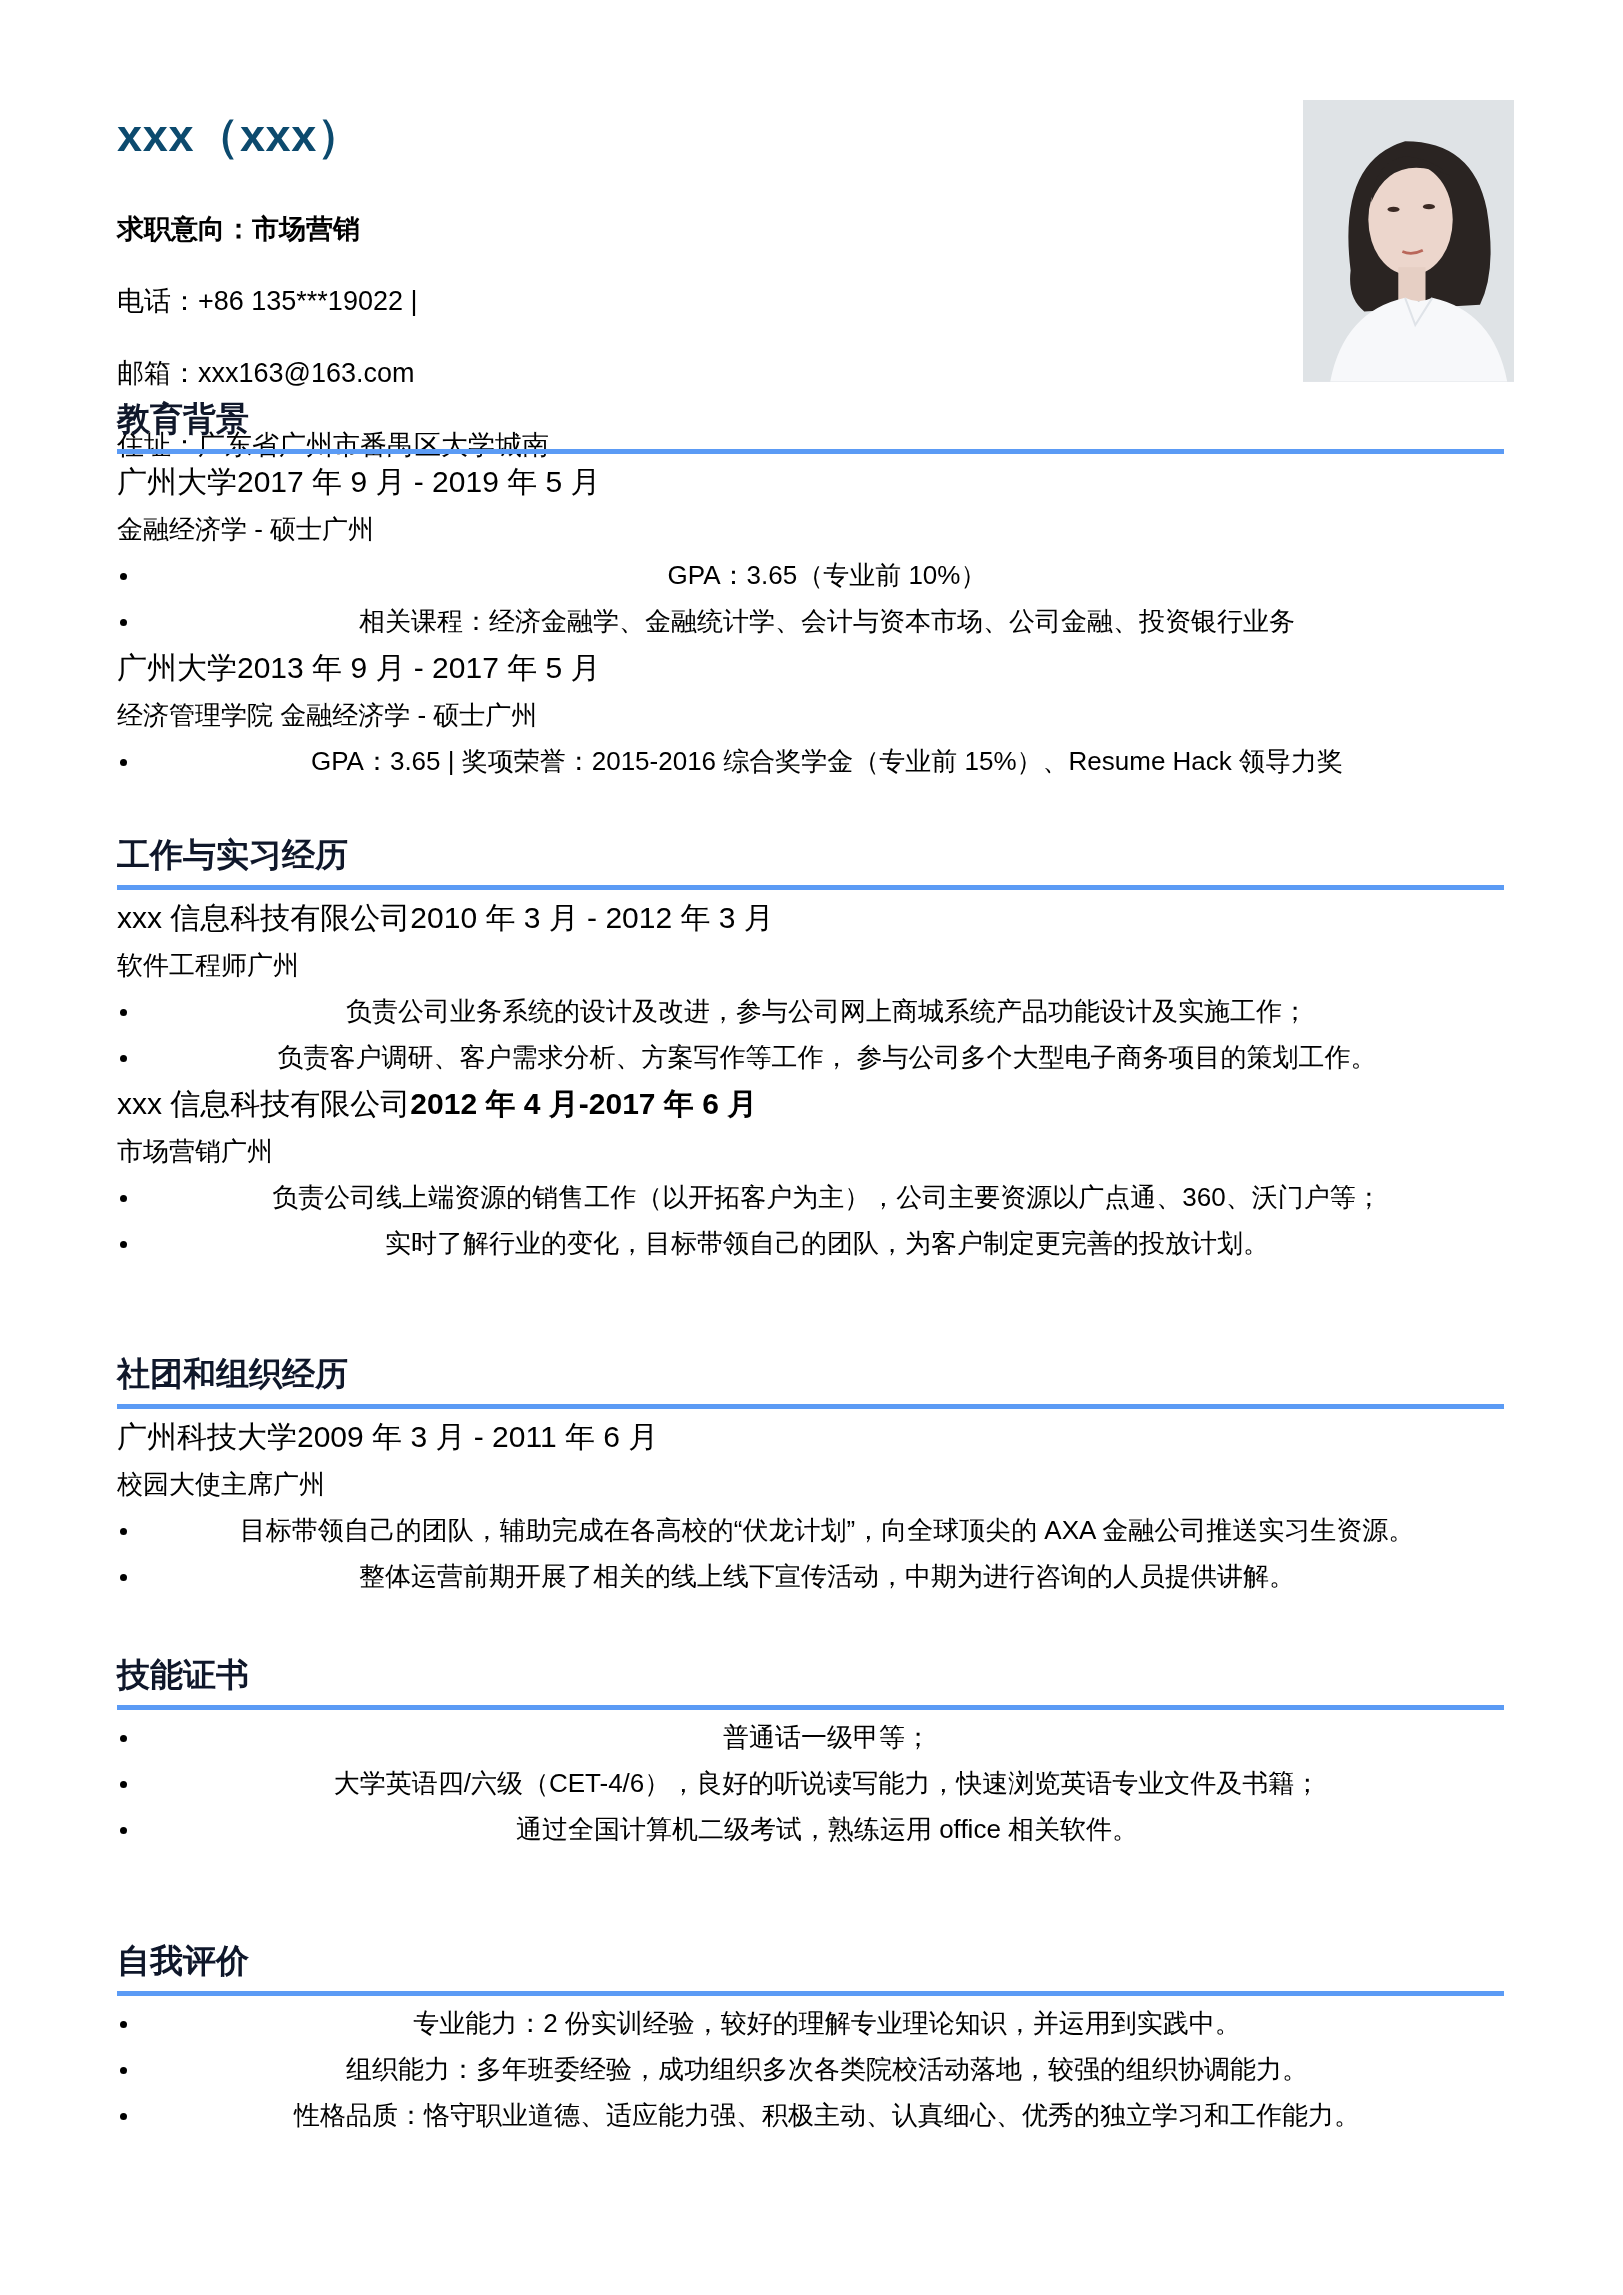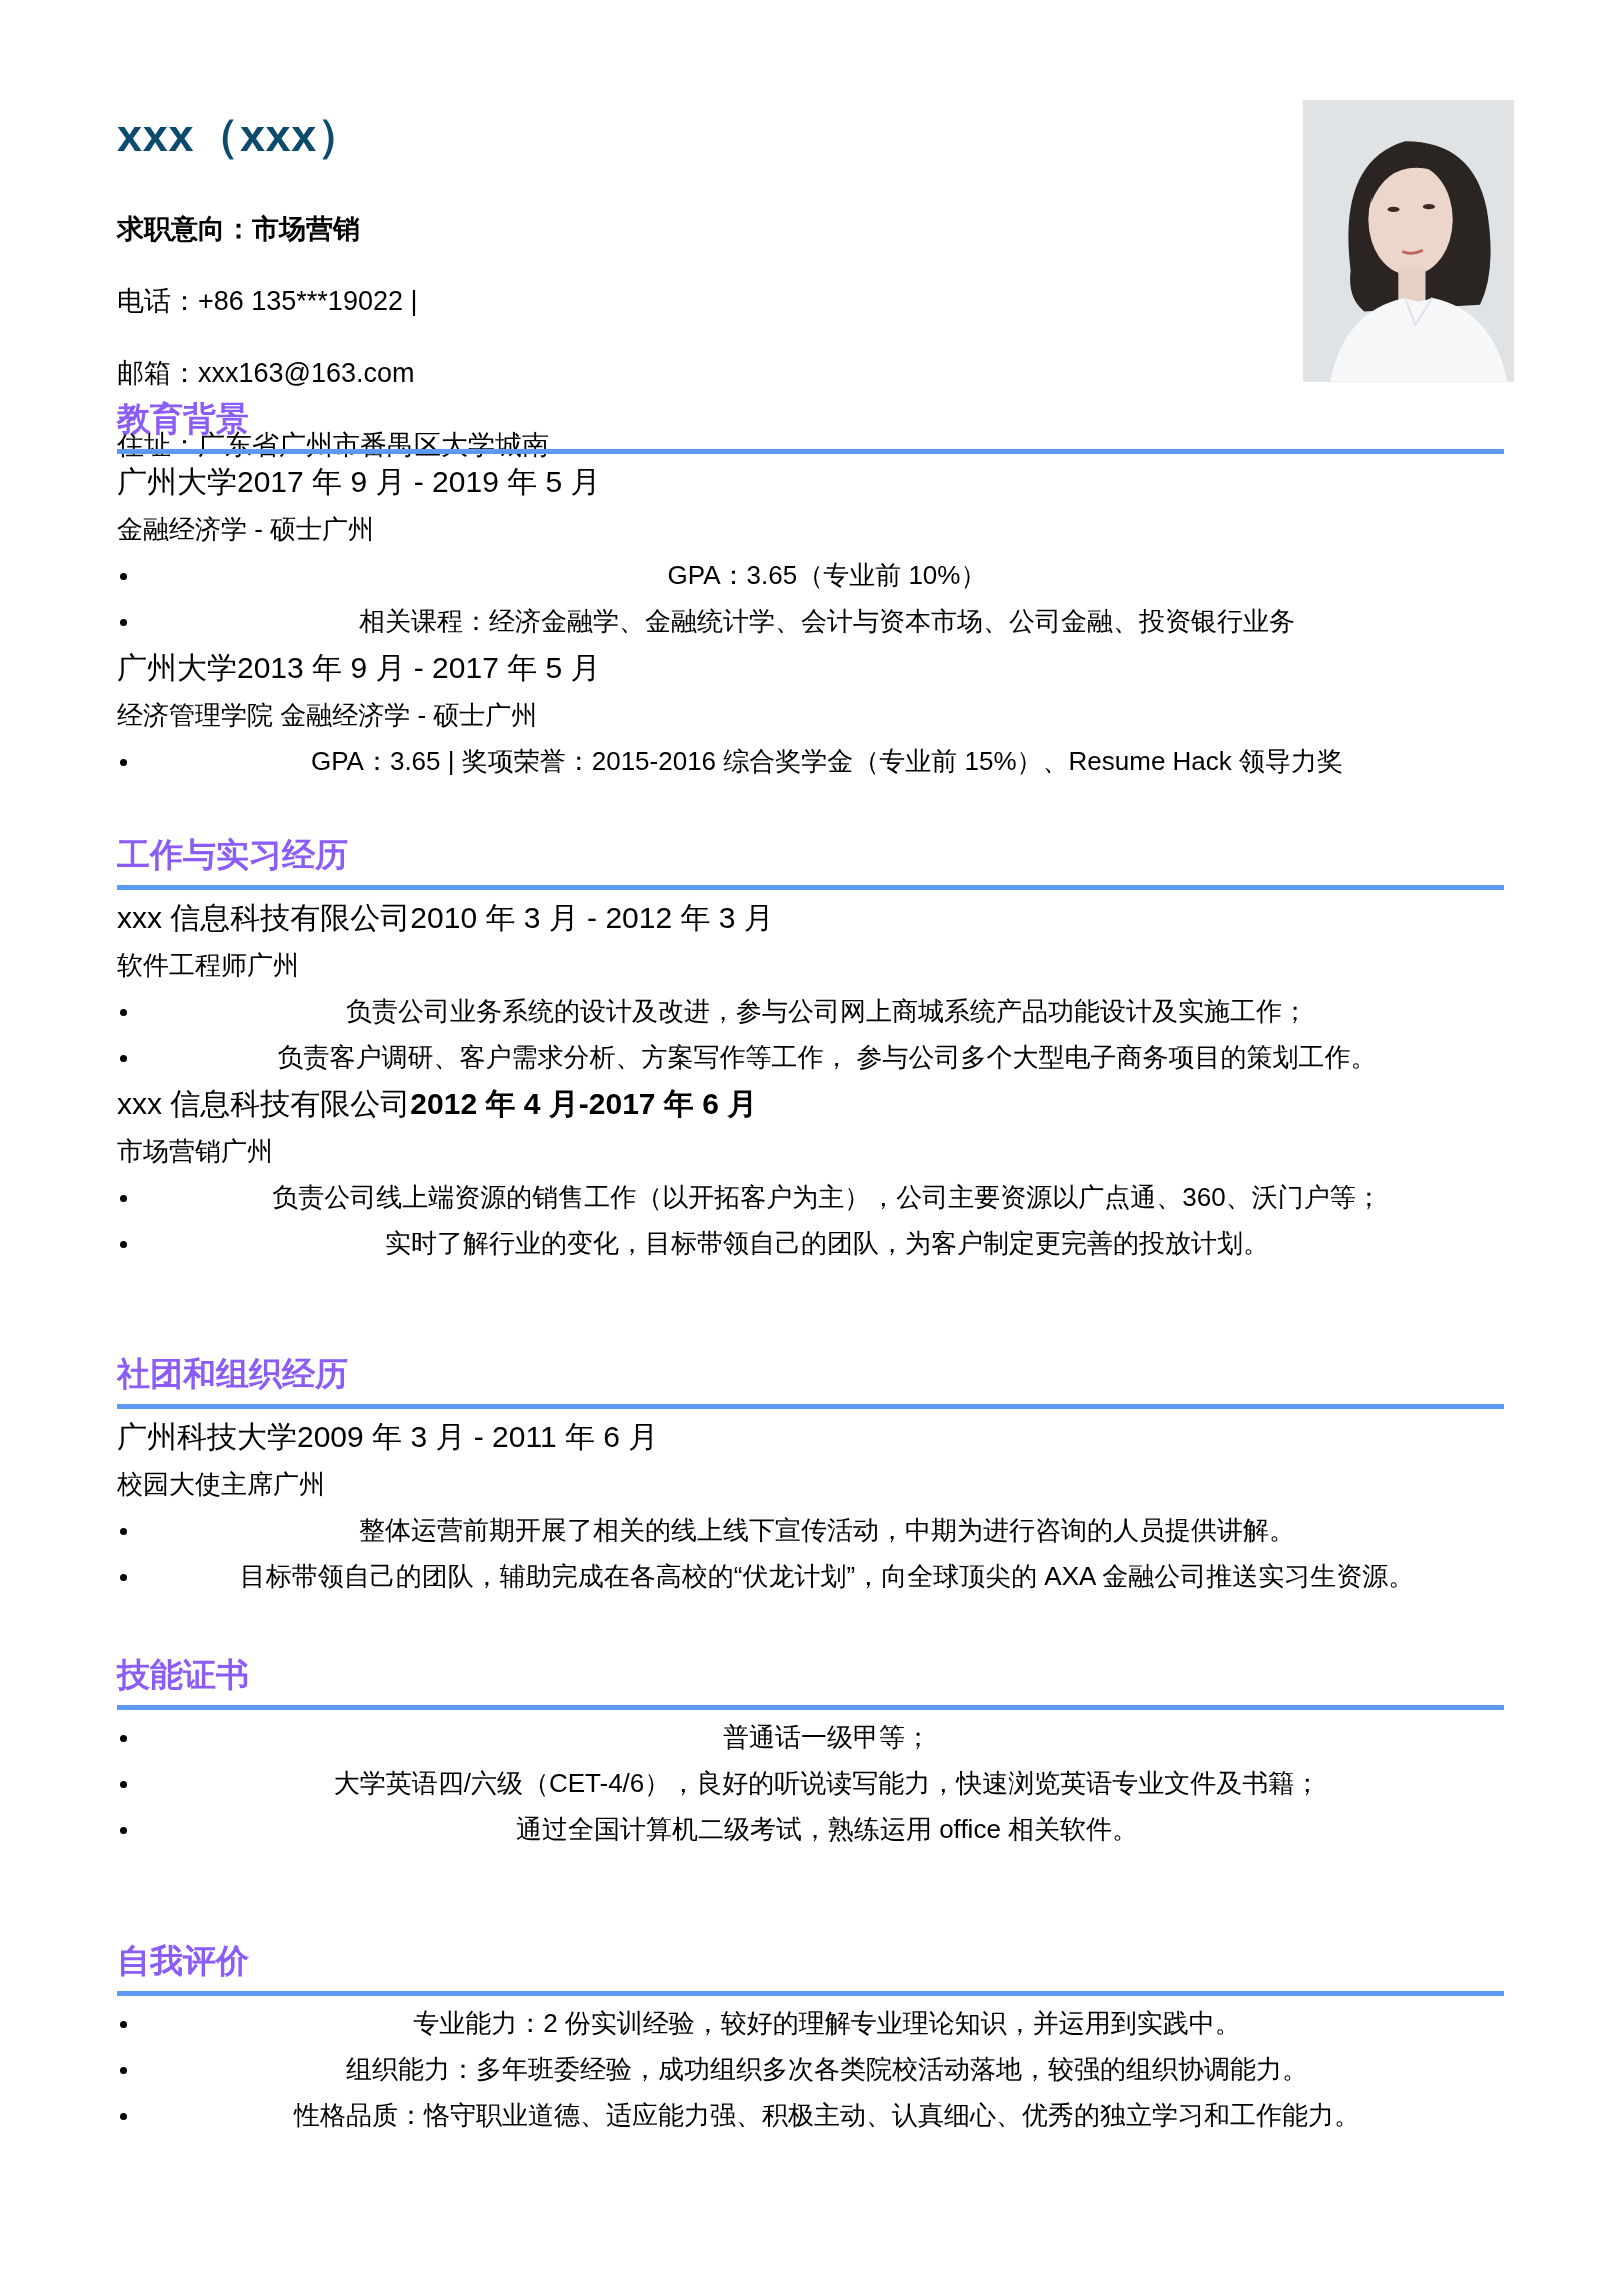--- a/index.html
+++ b/index.html
@@ -9,21 +9,21 @@
 
   .name { position: absolute; left: 117px; top: 102px; font-size: 45px; font-weight: bold;
           color: #0c4a6e; line-height: 68px; letter-spacing: 0.7px; }
   .contact { position: absolute; left: 117px; top: 179px; font-size: 27px; line-height: 44px; }
   .contact .row { height: 44px; white-space: nowrap; margin-top: 28px; }
   .contact .row.bold { font-weight: bold; }
   .photo { position: absolute; left: 1303px; top: 100px; width: 211px; height: 282px;
            background: linear-gradient(180deg, #dfe3e6 0%, #e4e7ea 100%); overflow: hidden; }
 
   .section { position: absolute; left: 117px; width: 1387px; }
-  .sec-title { font-size: 33px; font-weight: bold; color: #8b5cf6; line-height: 49px; height: 49px; }
+  .sec-title { font-size: 33px; font-weight: bold; color: #0f172a; line-height: 49px; height: 49px; }
   .sec-rule { height: 5.5px; background: #5B9BF5; margin-top: 5.5px; margin-bottom: 4.1px; }
   .entry-row { display: flex; justify-content: flex-start; align-items: center; white-space: nowrap; }
   .entry-row.h1 { font-size: 30px; height: 48px; line-height: 48px; }
   .entry-row.h2 { font-size: 26px; height: 46px; line-height: 46px; }
   .date.bold { font-weight: bold; }
   ul.bullets { list-style: none; margin: 0; padding: 0; }
   ul.bullets li { font-size: 26px; height: 46px; line-height: 46px; white-space: nowrap;
                   position: relative; padding-left: 33px; text-align: center; }
   ul.bullets li::before { content: ""; position: absolute; left: 2.7px; top: 20.5px; width: 7.5px; height: 7.5px;
                           border-radius: 50%; background: #000; }
@@ -124,22 +124,22 @@
 
     <div class="entry-row h1">
       <span>广州科技大学</span>
       <span class="date">2009 年 3 月 - 2011 年 6 月</span>
     </div>
     <div class="entry-row h2">
       <span>校园大使主席</span>
       <span>广州</span>
     </div>
     <ul class="bullets">
+      <li>目标带领自己的团队，辅助完成在各高校的“伏龙计划”，向全球顶尖的 AXA 金融公司推送实习生资源。</li>
       <li>整体运营前期开展了相关的线上线下宣传活动，中期为进行咨询的人员提供讲解。</li>
-      <li>目标带领自己的团队，辅助完成在各高校的“伏龙计划”，向全球顶尖的 AXA 金融公司推送实习生资源。</li>
     </ul>
   </div>
 
   <div class="section" style="top:1650px;">
     <div class="sec-title">技能证书</div>
     <div class="sec-rule"></div>
     <ul class="bullets">
       <li>普通话一级甲等；</li>
       <li>大学英语四/六级（CET-4/6），良好的听说读写能力，快速浏览英语专业文件及书籍；</li>
       <li>通过全国计算机二级考试，熟练运用 office 相关软件。</li>

